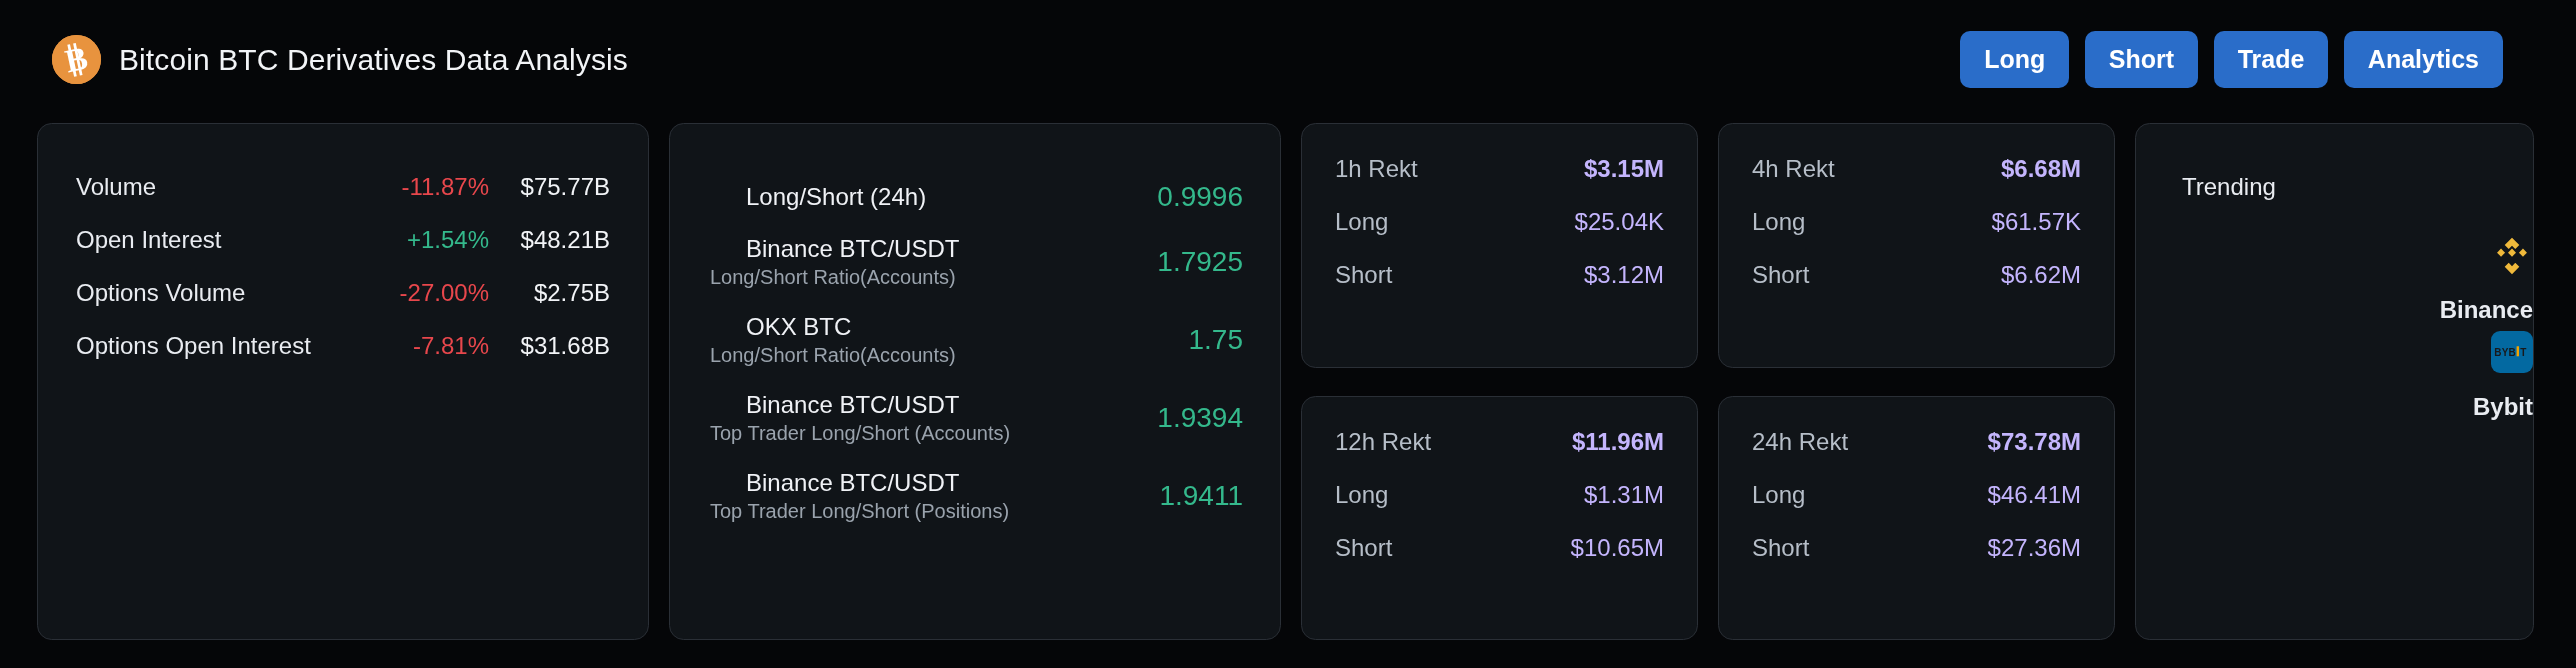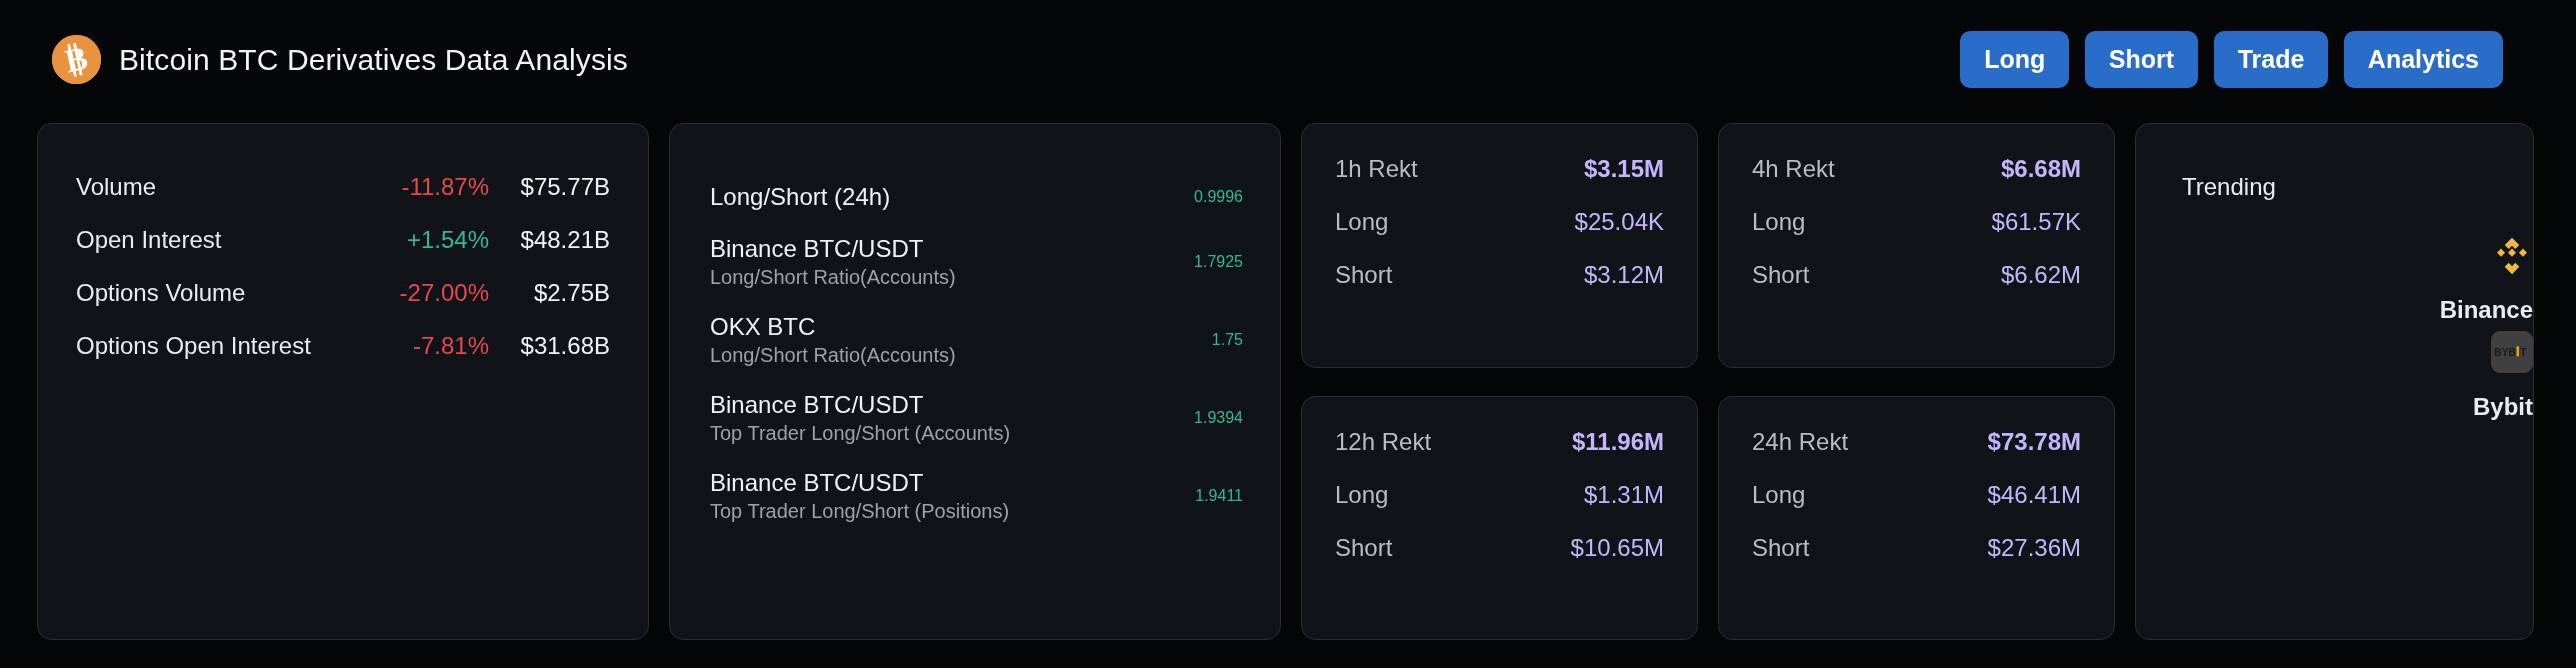--- a/index.html
+++ b/index.html
@@ -134,28 +134,29 @@
     align-items: center;
     justify-content: space-between;
     height: 53px;
   }
   .ratio-row.tall { height: 78px; }
   .ratio-texts { display: flex; flex-direction: column; gap: 3.7px; }
   .ratio-title {
     font-size: 24px;
     color: #f0f2f6;
     white-space: nowrap;
+    margin-left: 36px;
   }
   .ratio-sub {
     font-size: 20px;
     color: #9aa3ad;
     white-space: nowrap;
   }
   .ratio-value {
-    font-size: 16px;
+    font-size: 28px;
     color: #34b98c;
     text-align: right;
     white-space: nowrap;
   }
 
   
   .rekt-card {
     flex: 1 1 0;
     padding: 31px 33px 0 33px;
     display: flex;
@@ -193,21 +194,21 @@
     flex: 0 0 42px;
     display: flex;
     align-items: center;
     justify-content: center;
   }
   .trend-logo svg { display: block; }
   .bybit-tile {
     width: 42px;
     height: 42px;
     border-radius: 9px;
-    background: #404040;
+    background: #0369a1;
     display: flex;
     align-items: center;
     justify-content: center;
   }
   .trend-name {
     font-size: 24px;
     font-weight: 700;
     color: #e9ecf1;
     white-space: nowrap;
   }

